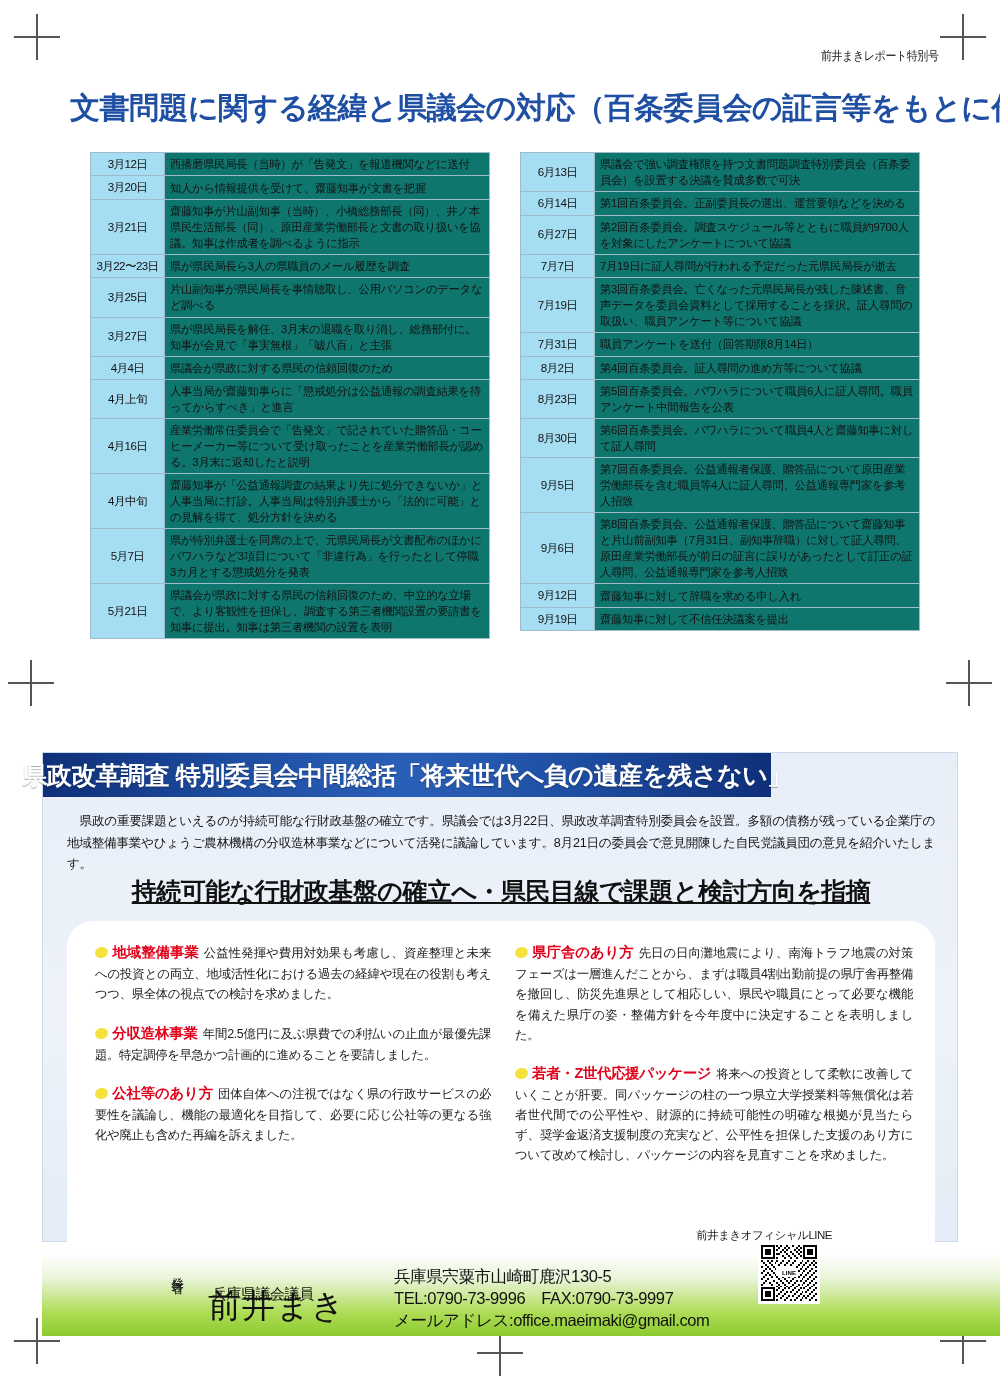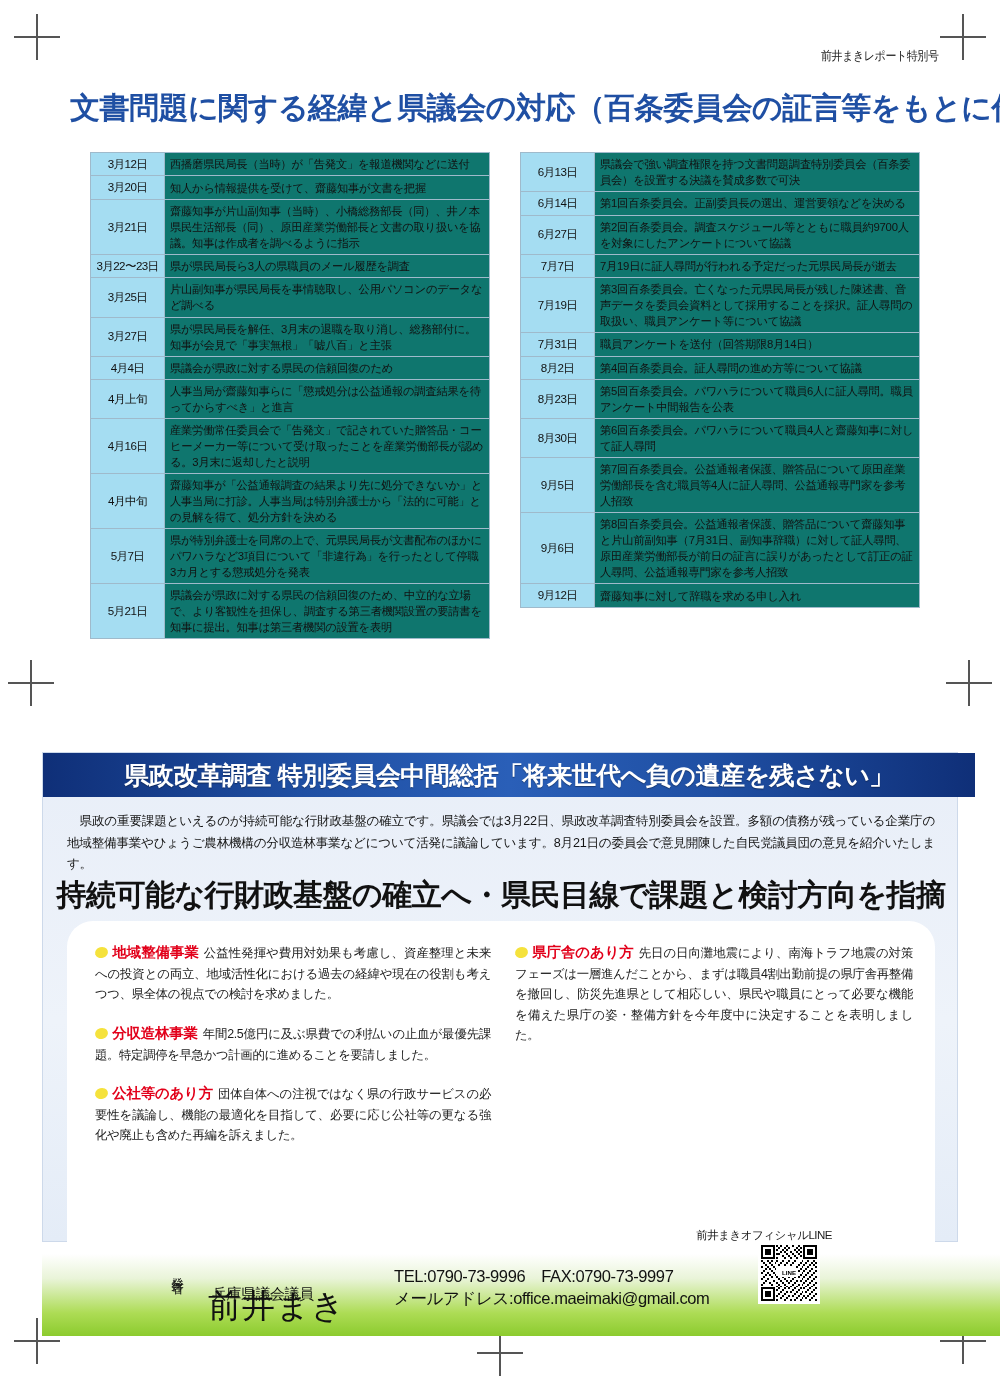--- a/index.html
+++ b/index.html
@@ -88,21 +88,21 @@
   
   .blue-section {
     position: absolute;
     top: 752px; left: 42px;
     width: 916px; height: 490px;
     background: linear-gradient(180deg, #e8eef8 0%, #eef3fa 55%, #e4ecf7 100%);
     border: 1px solid #cdd9ea;
   }
   .blue-banner {
     position: absolute;
-    top: 0; left: 0; width: 932px; height: 44px;
+    top: 0; left: 0; width: 728px; height: 44px;
     background: linear-gradient(90deg,#0f2f78 0%, #1f4fa3 28%, #2a5fb8 50%, #1f4fa3 72%, #0f2f78 100%);
     display: flex; align-items: center; justify-content: center;
   }
   .blue-banner .txt {
     color: #ffffff;
     font-size: 25px;
     font-weight: bold;
     letter-spacing: -0.5px;
     white-space: nowrap;
     text-shadow: 0 1px 1px rgba(0,0,0,.35);
@@ -117,25 +117,26 @@
     color: #141414;
     text-align: justify;
     letter-spacing: -0.3px;
     text-indent: 1em;
   }
 
   .sub-head {
     position: absolute;
     top: 122px; left: 0; width: 916px;
     text-align: center;
-    font-size: 30px;
+    font-size: 25px;
     font-weight: bold;
     color: #111;
     letter-spacing: -0.5px;
     white-space: nowrap;
+    text-decoration: underline;
   }
 
   
   .card {
     position: absolute;
     top: 168px; left: 24px;
     width: 868px; height: 369px;
     background: #ffffff;
     border-radius: 26px;
     padding-left: 8px;
@@ -352,20 +353,24 @@
             <td class="date">9月5日</td>
             <td class="desc">第7回百条委員会。公益通報者保護、贈答品について原田産業労働部長を含む職員等4人に証人尋問、公益通報専門家を参考人招致</td>
           </tr>
           <tr>
             <td class="date">9月6日</td>
             <td class="desc">第8回百条委員会。公益通報者保護、贈答品について齋藤知事と片山前副知事（7月31日、副知事辞職）に対して証人尋問、原田産業労働部長が前日の証言に誤りがあったとして訂正の証人尋問、公益通報専門家を参考人招致</td>
           </tr>
           <tr>
             <td class="date">9月12日</td>
             <td class="desc">齋藤知事に対して辞職を求める申し入れ</td>
+          </tr>
+          <tr>
+            <td class="date">9月19日</td>
+            <td class="desc">齋藤知事に対して不信任決議案を提出</td>
           </tr>
         </tbody>
     </table>
   </div>
 </div>
 
 <section class="blue-section">
 
   <div class="blue-banner">
     <span class="txt">県政改革調査 特別委員会中間総括「将来世代へ負の遺産を残さない」</span>
@@ -383,20 +388,23 @@
         <div class="bullet">
           <p><span class="dot"></span><span class="b-title">分収造林事業</span><span>年間2.5億円に及ぶ県費での利払いの止血が最優先課題。特定調停を早急かつ計画的に進めることを要請しました。</span></p>
         </div>
         <div class="bullet">
           <p><span class="dot"></span><span class="b-title">公社等のあり方</span><span>団体自体への注視ではなく県の行政サービスの必要性を議論し、機能の最適化を目指して、必要に応じ公社等の更なる強化や廃止も含めた再編を訴えました。</span></p>
         </div>
       </div>
     <div class="card-col right">
         <div class="bullet">
           <p><span class="dot"></span><span class="b-title">県庁舎のあり方</span><span>先日の日向灘地震により、南海トラフ地震の対策フェーズは一層進んだことから、まずは職員4割出勤前提の県庁舎再整備を撤回し、防災先進県として相応しい、県民や職員にとって必要な機能を備えた県庁の姿・整備方針を今年度中に決定することを表明しました。</span></p>
+        </div>
+        <div class="bullet">
+          <p><span class="dot"></span><span class="b-title">若者・Z世代応援パッケージ</span><span>将来への投資として柔軟に改善していくことが肝要。同パッケージの柱の一つ県立大学授業料等無償化は若者世代間での公平性や、財源的に持続可能性の明確な根拠が見当たらず、奨学金返済支援制度の充実など、公平性を担保した支援のあり方について改めて検討し、パッケージの内容を見直すことを求めました。</span></p>
         </div>
       </div>
   </div>
 </section>
 
 <footer class="footer">
 
   <div class="line-label">前井まきオフィシャルLINE</div>
 
   <div class="qr-wrap">
@@ -616,16 +624,17 @@
       <rect x="10" y="12.5" width="9" height="4" fill="#fff"></rect>
       <text x="14.5" y="15.7" font-size="3.2" font-family="Liberation Sans, sans-serif" font-weight="bold" text-anchor="middle" fill="#000">LINE</text>
     </svg>
   </div>
 
   <div class="pub-label">発行者</div>
   <div class="pub-role">兵庫県議会議員</div>
   <div class="pub-name">前井まき</div>
 
   <div class="contact">
+    <div>兵庫県宍粟市山崎町鹿沢130-5</div>
     <div>TEL:0790-73-9996　FAX:0790-73-9997</div>
     <div>メールアドレス:office.maeimaki@gmail.com</div>
   </div>
 </footer>
 
 </body></html>

